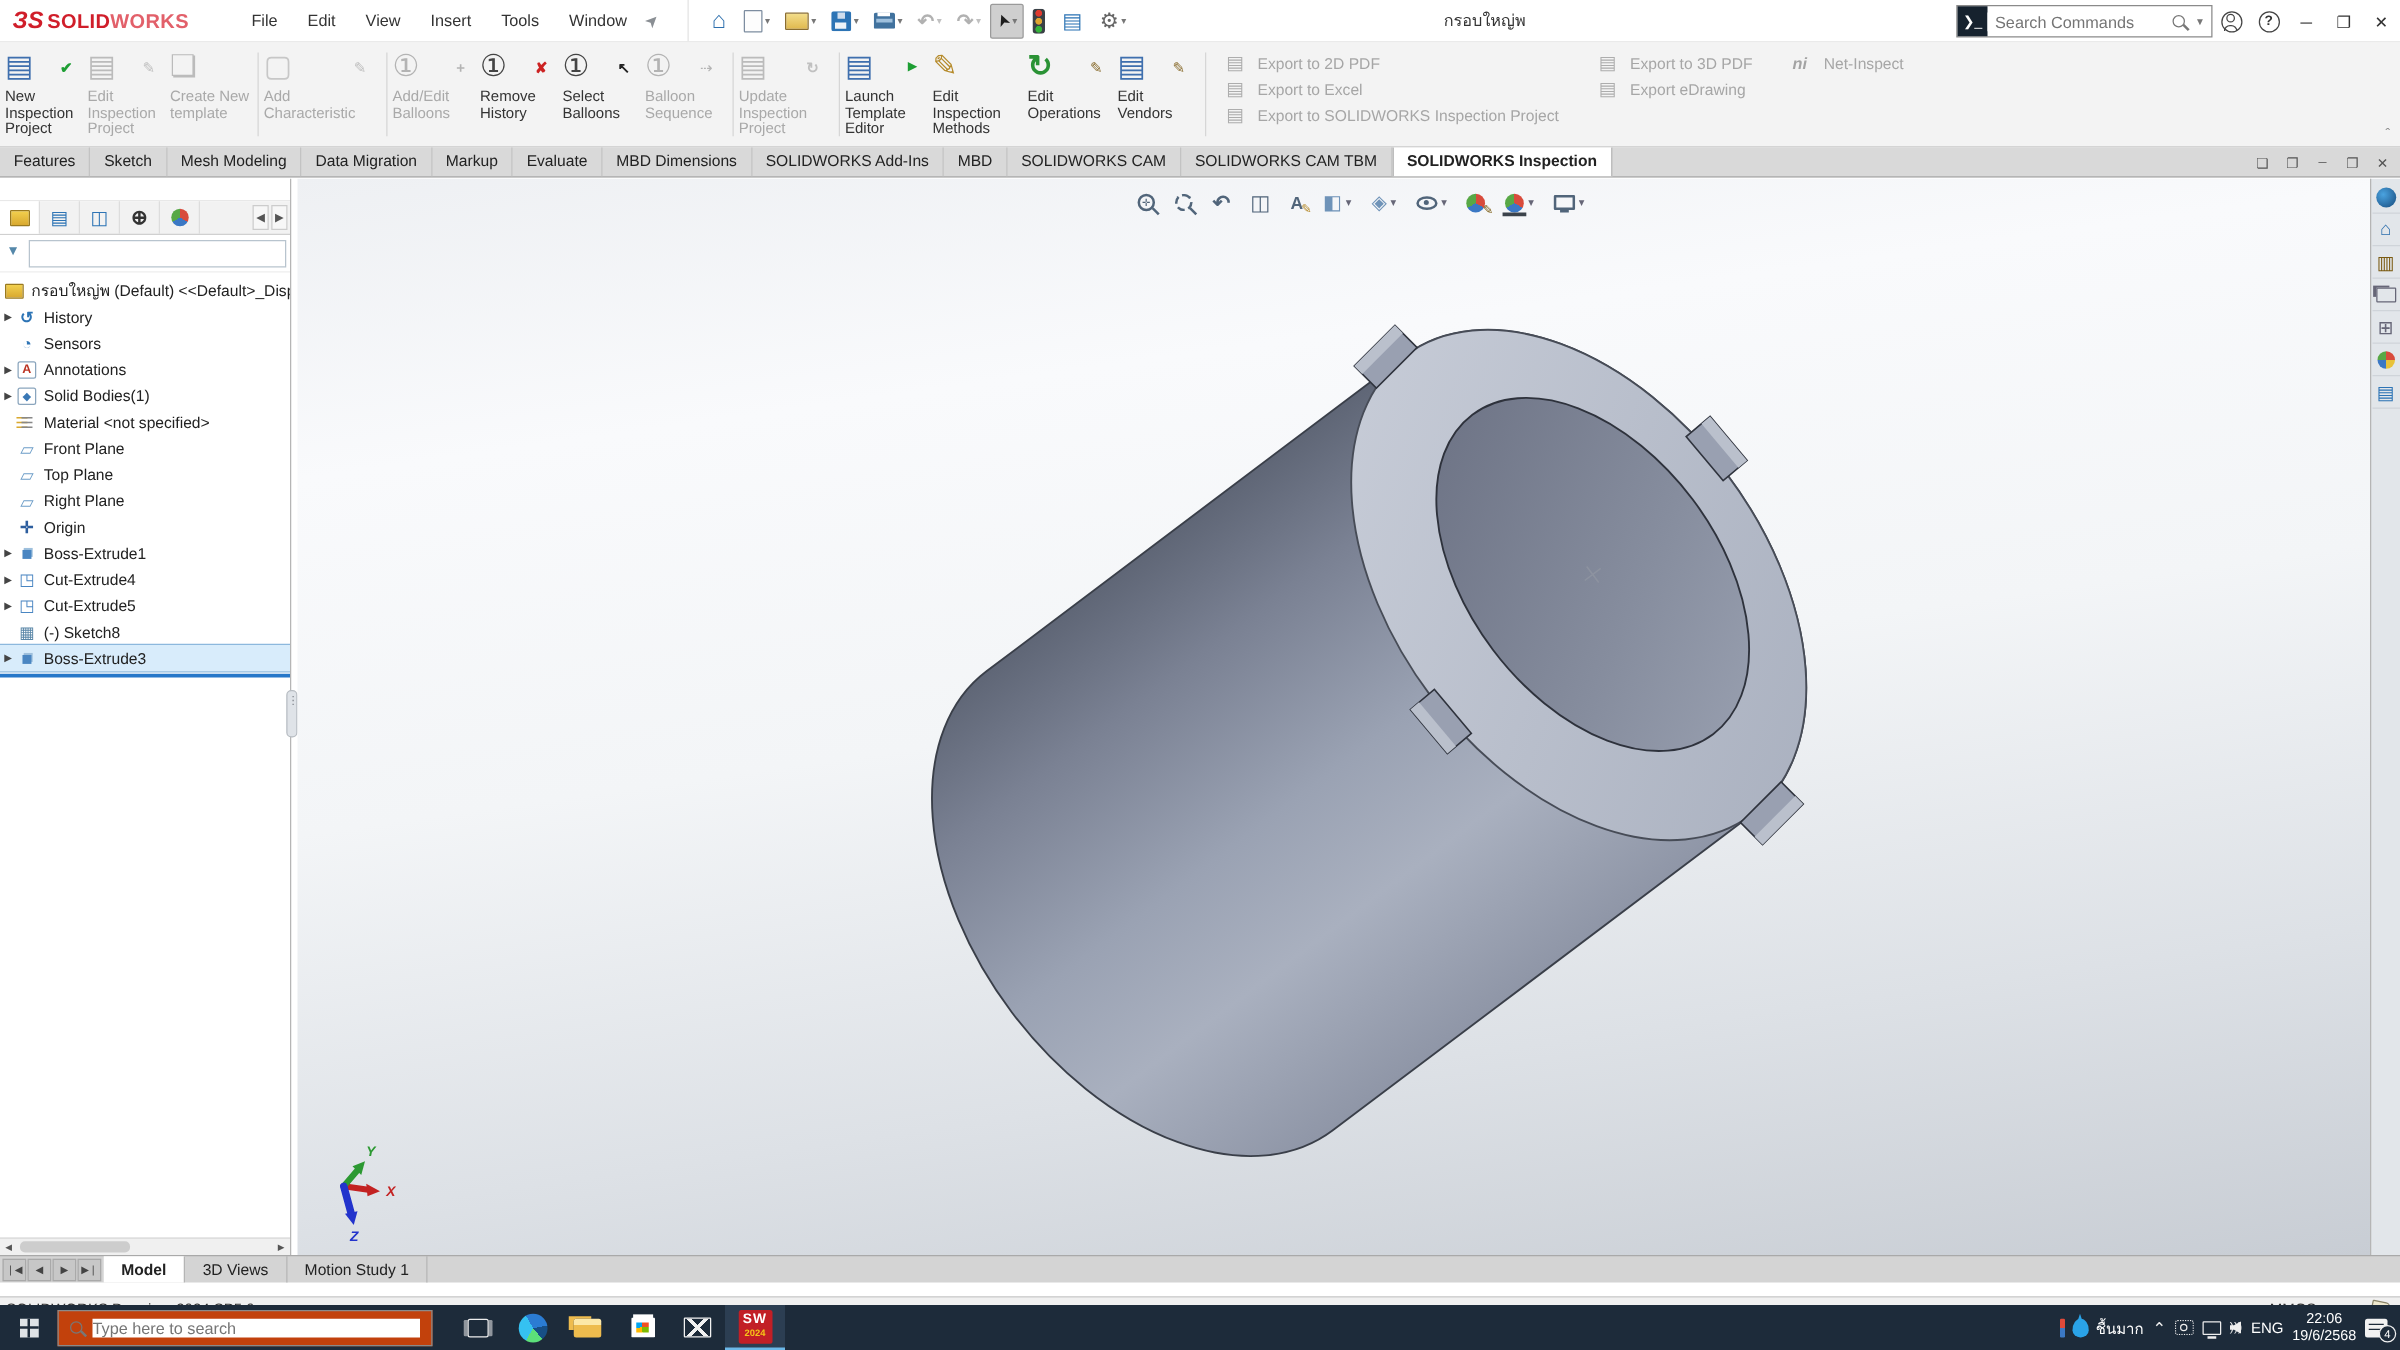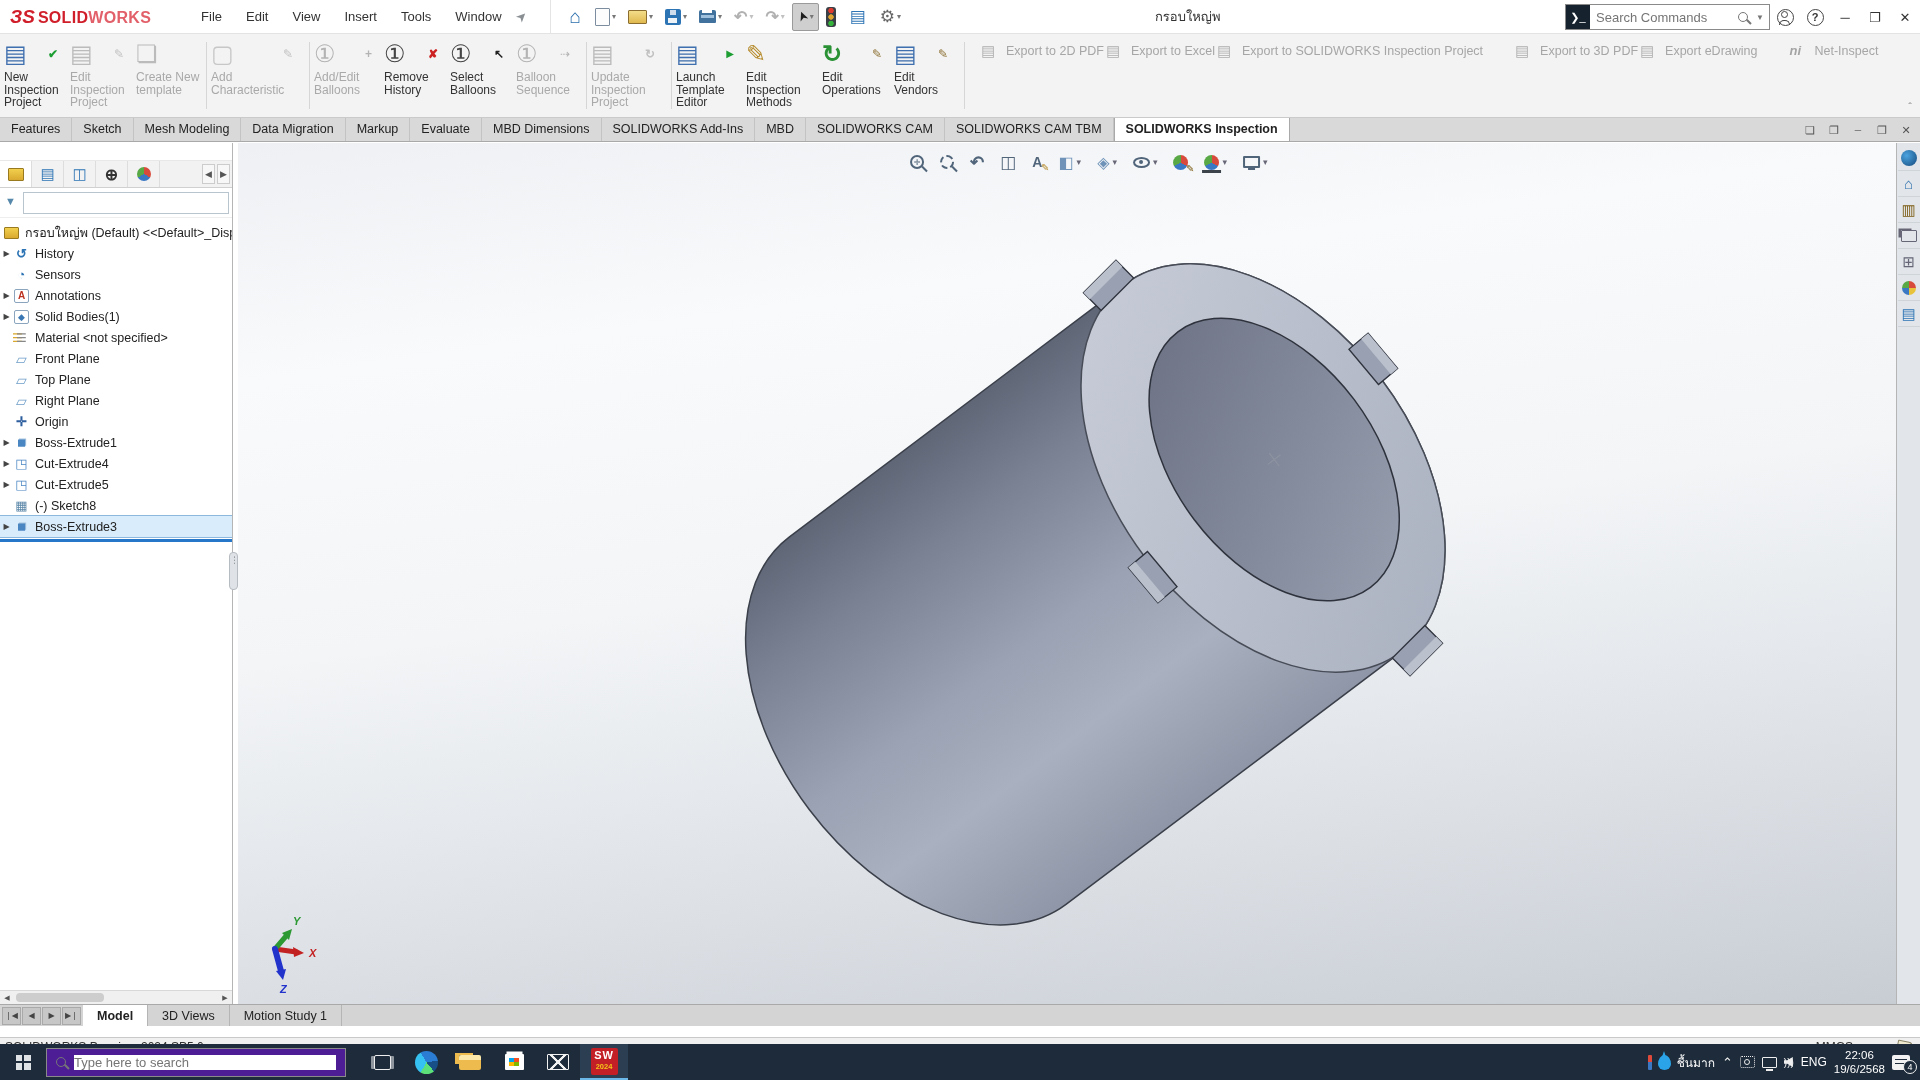--- a/index.html
+++ b/index.html
@@ -78,21 +78,21 @@
 .rbtn[data-icon="update-inspection"] .ric::before{content:"▤"}
 .rbtn[data-icon="update-inspection"] .ric::after{content:"↻";color:#2a9235;font-weight:bold}
 .rbtn[data-icon="launch-template-editor"] .ric::before{content:"▤"}
 .rbtn[data-icon="launch-template-editor"] .ric::after{content:"▶";color:#1d9e33;font-size:10px}
 .rbtn[data-icon="edit-methods"] .ric::before{content:"✎";color:#b58a2a}
 .rbtn[data-icon="edit-operations"] .ric::before{content:"↻";color:#2a9235;font-weight:bold}
 .rbtn[data-icon="edit-operations"] .ric::after{content:"✎";color:#8a6d2f}
 .rbtn[data-icon="edit-vendors"] .ric::before{content:"▤"}
 .rbtn[data-icon="edit-vendors"] .ric::after{content:"✎";color:#8a6d2f}
 .rexports{display:flex;align-items:flex-start;padding-top:6px;margin-left:10px}
-.excol{display:flex;flex-direction:row;margin-right:30px}
+.excol{display:flex;flex-direction:column;margin-right:30px}
 .exbtn{display:flex;align-items:center;height:21px;font-size:12.5px;color:#a6a6a6;white-space:nowrap;cursor:default}
 .exic{width:20px;height:15px;margin-right:7px;position:relative;opacity:.5;filter:grayscale(1)}
 .exic::before{content:"▤";font-size:15px;color:#3f6fae;line-height:15px;position:absolute;top:0;left:2px}
 .exbtn[data-icon="net-inspect"] .exic::before{content:"ni";font-weight:bold;font-size:13px;color:#555;font-style:italic}
 .ribbon-collapse{position:absolute;right:8px;bottom:4px;color:#888;font-size:11px}
 
 .cmdtabs{position:absolute;top:118px;left:0;right:0;height:24px;background:#d9d9d9;display:flex;font-size:12.5px;border-bottom:1px solid #a9a9a9}
 .ctab{padding:0 11px;line-height:23px;color:#222;border-right:1px solid #c3c3c3;white-space:nowrap;cursor:default}
 .ctab.active{background:#fff;font-weight:bold;border-right:1px solid #a9a9a9;border-left:1px solid #a9a9a9}
 .dwc-row{position:absolute;right:4px;top:118px;height:24px;display:flex;align-items:center;gap:4px}
@@ -190,21 +190,21 @@
 .statusbar{position:absolute;bottom:25px;left:0;right:0;height:18px;background:#f0f0f0;border-top:1px solid #c9c9c9;font-size:12px;color:#333;display:flex;align-items:center}
 .status-left{padding-left:5px}
 .status-right{margin-left:auto;display:flex;align-items:center;gap:18px;padding-right:8px}
 .units-caret{font-size:8px;color:#555}
 .tag-icon{width:15px;height:11px;background:#efe9cf;border:1px solid #8a8468;transform:rotate(12deg);border-radius:1px 4px 4px 1px;position:relative}
 .tag-icon::before{content:"";position:absolute;width:3px;height:3px;border-radius:50%;border:1px solid #8a8468;left:2px;top:3px}
 
 .taskbar{position:absolute;bottom:0;left:0;right:0;height:36px;background:#1d2b3a;display:flex;align-items:center;color:#fff}
 .startbtn{width:46px;height:36px;display:flex;align-items:center;justify-content:center}
 .winlogo{width:15px;height:15px;background:linear-gradient(#1d2b3a,#1d2b3a) center/2px 100% no-repeat,linear-gradient(#1d2b3a,#1d2b3a) center/100% 2px no-repeat,#dfe3e6}
-.tsearch{width:300px;height:29px;background:#4c1d95;border:1px solid #8a8a8a;display:flex;align-items:center;padding:0 9px;gap:8px}
+.tsearch{width:300px;height:29px;background:#c2410c;border:1px solid #8a8a8a;display:flex;align-items:center;padding:0 9px;gap:8px}
 .tsearch .search-mag{margin:0}
 .tsearch input{border:none;outline:none;flex:1;font-size:13px;color:#555;font-family:"Liberation Sans",sans-serif;min-width:0}
 .tapps{display:flex;align-items:stretch;height:36px;margin-left:14px}
 .tapp{width:44px;display:flex;align-items:center;justify-content:center;cursor:default}
 .tapp[data-icon="task-view"]::before{content:"";width:15px;height:13px;border:1.6px solid #eee;border-radius:2px;box-shadow:-4px 0 0 -1px rgba(238,238,238,.55),4px 0 0 -1px rgba(238,238,238,.55)}
 .tapp[data-icon="edge"]::before{content:"";width:23px;height:23px;border-radius:50%;background:conic-gradient(from 210deg,#35c1f1 0 120deg,#2b7cd3 120deg 230deg,#174f86 230deg 290deg,#5ce07a 290deg 360deg)}
 .tapp[data-icon="file-explorer"]::before{content:"";width:22px;height:15px;border-radius:2px;background:linear-gradient(#fce8a8 0 34%,#eebc4e 34%);box-shadow:-6px -4px 0 -2px #eebc4e}
 .tapp[data-icon="store"]::before{content:"";width:19px;height:16px;border-radius:1px;background:conic-gradient(#f25022 0 90deg,#7fba00 90deg 180deg,#ffb900 180deg 270deg,#00a4ef 270deg 360deg) center/10px 8px no-repeat,#fff;box-shadow:0 -4px 0 -1.5px #fff}
 .tapp[data-icon="mail"]::before{content:"";width:20px;height:14px;border:1.6px solid #f2f2f2;border-radius:1px;background:linear-gradient(135deg,transparent 44%,#f2f2f2 45%,#f2f2f2 55%,transparent 56%),linear-gradient(45deg,transparent 44%,#f2f2f2 45%,#f2f2f2 55%,transparent 56%)}
 .swapp{width:48px;height:36px;display:flex;align-items:center;justify-content:center;background:#2c3e52;border-bottom:2px solid #6cb8e8}

